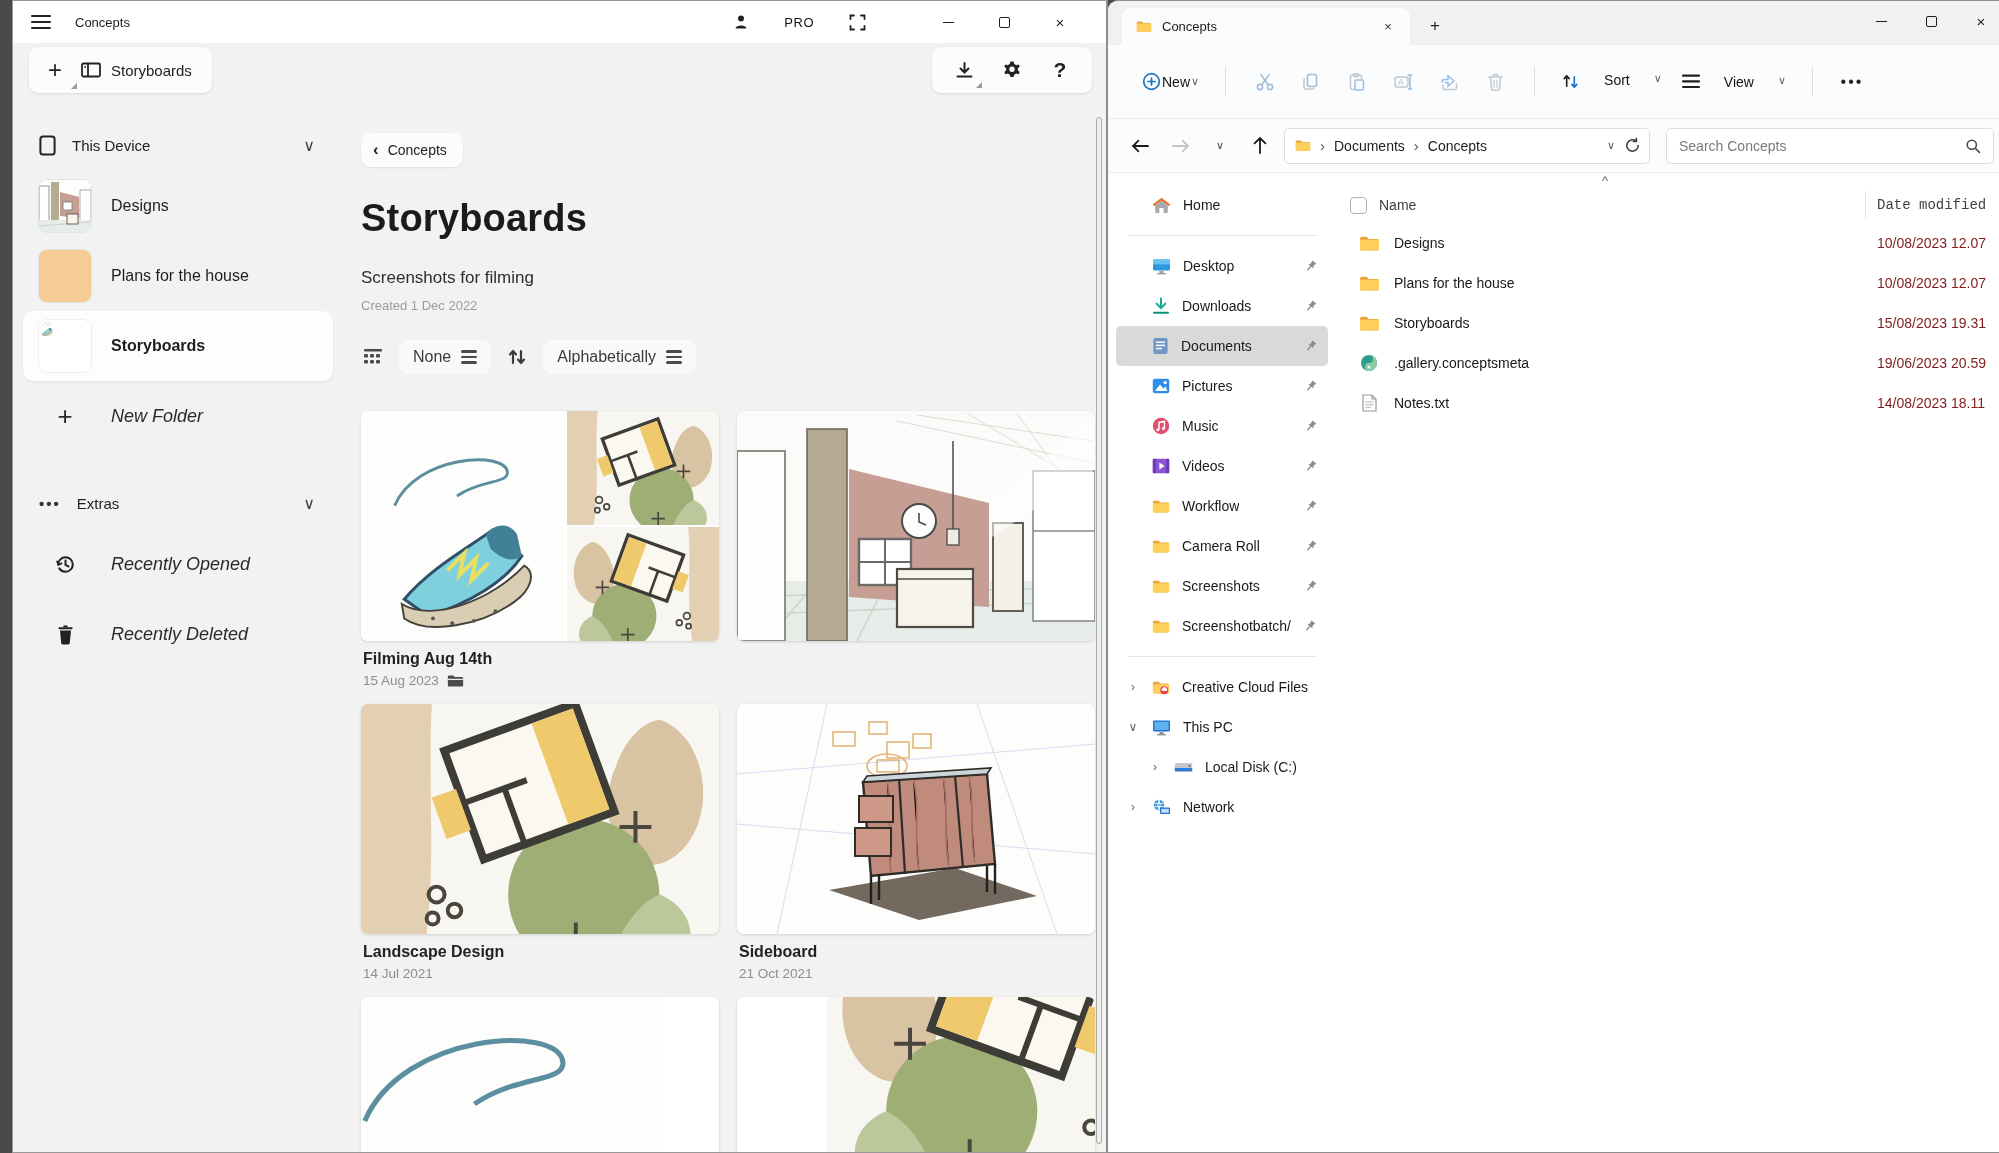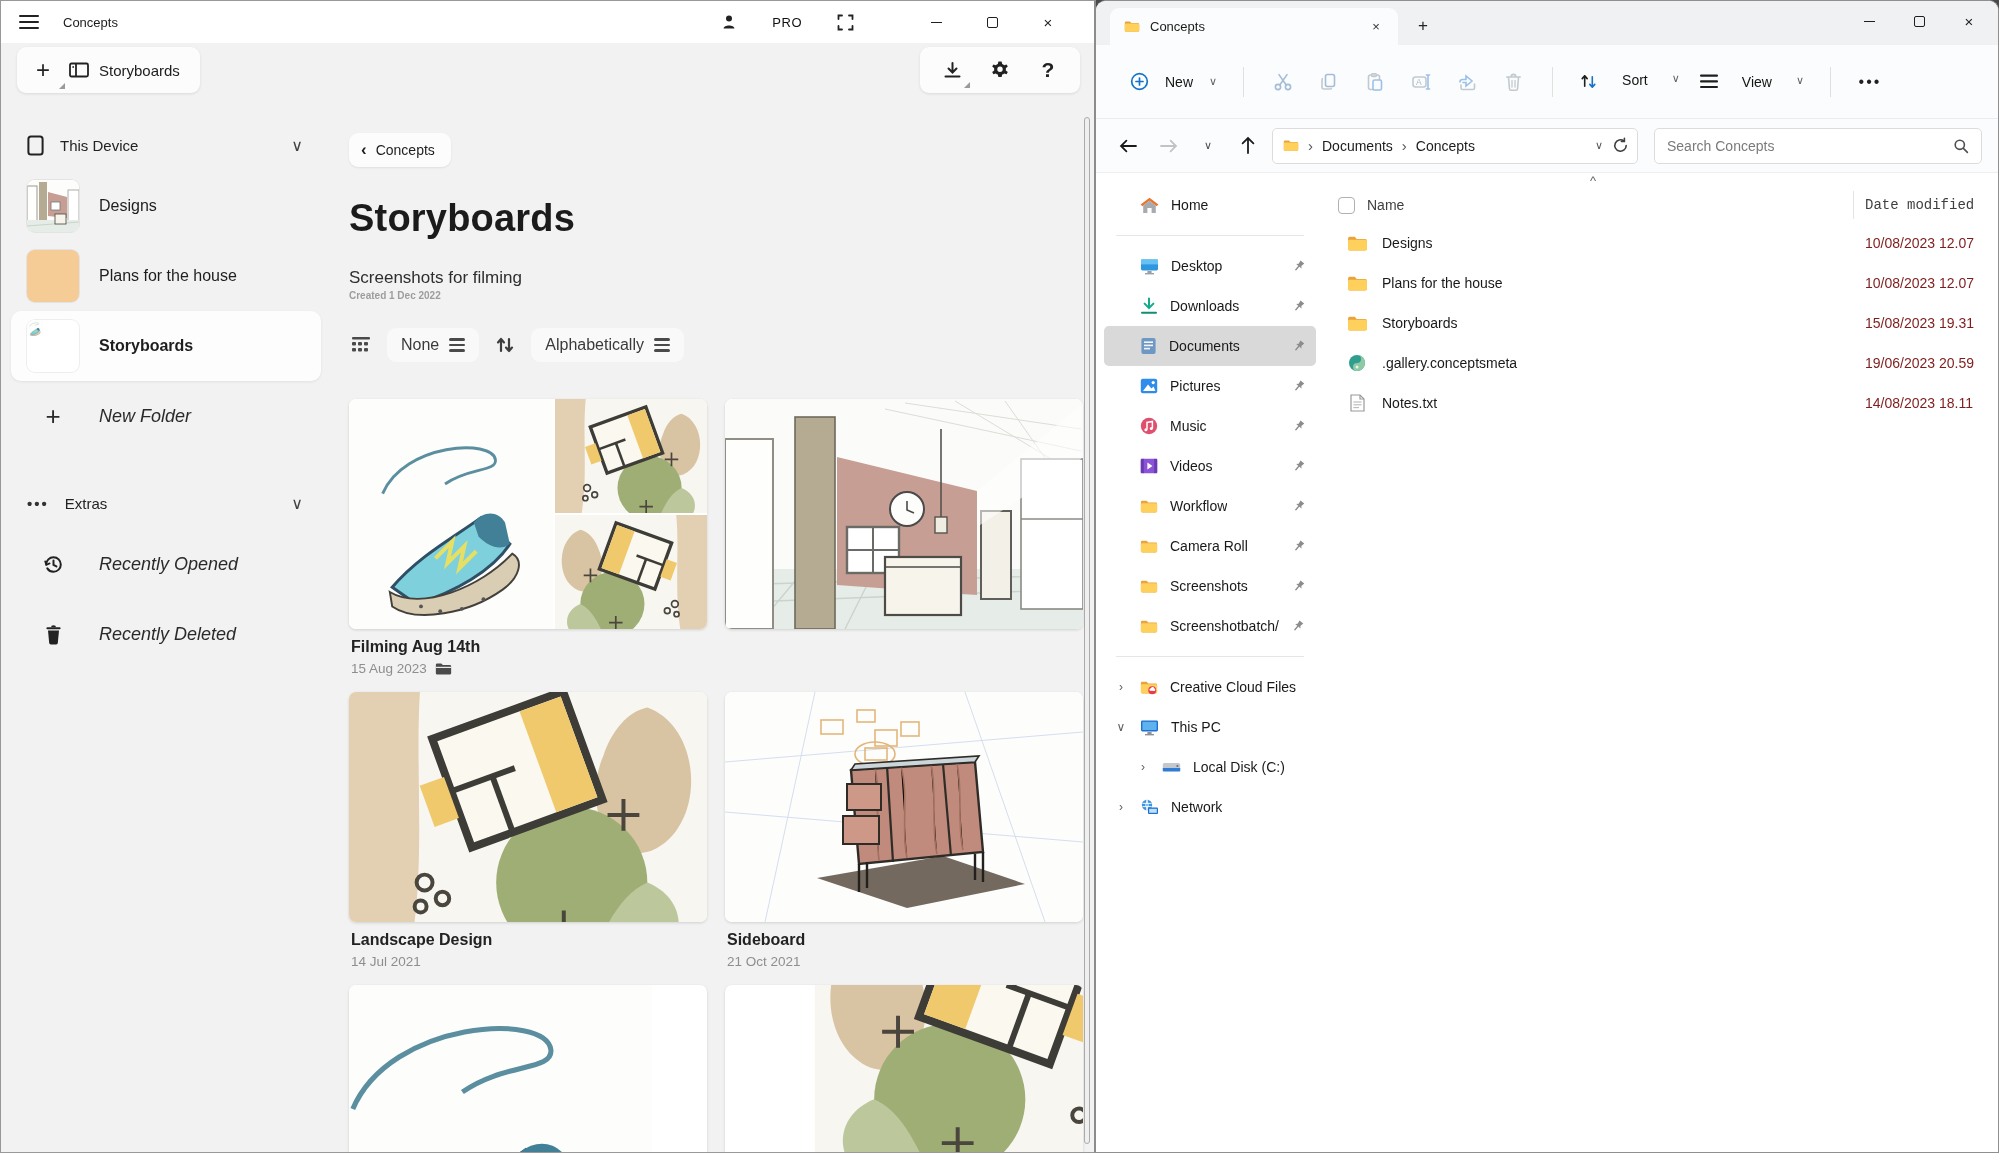--- a/index.html
+++ b/index.html
@@ -1,18 +1,18 @@
 <!DOCTYPE html>
 <html><head>
 <meta charset="utf-8">
 <style>
   * { margin:0; padding:0; box-sizing:border-box; }
   html,body { width:1999px; height:1153px; overflow:hidden; background:#4a4a4a;
               font-family:"Liberation Sans", sans-serif; }
-  .stage { display:flex; width:1757px; height:1153px; }
+  .stage { display:flex; width:1757px; height:1153px;padding-left:12px; }
 
   
   .cw { width:1096px; height:1153px; background:#f2f2f2; position:relative;
         border:1px solid #989898; border-right:2px solid #8c8c8c; overflow:hidden; flex:none; }
   .cw-titlebar { height:42px; background:#ffffff; display:flex; align-items:center; padding:0 18px; }
   .burger { width:20px; display:flex; flex-direction:column; gap:4px; cursor:pointer; }
   .burger i { display:block; height:2px; background:#222; border-radius:1px; }
   .cw-title { font-size:13px; color:#1c1c1c; margin-left:24px; }
   .cw-tb-right { margin-left:auto; display:flex; align-items:center; }
   .pro-label { font-size:13px; color:#111; letter-spacing:.5px; margin:0 26px; }
@@ -59,21 +59,21 @@
   .side-gap { height:26px; }
 
   
   .c-main { position:absolute; left:330px; top:118px; right:0; bottom:0; overflow:hidden; }
   .back-pill { display:inline-flex; align-items:center; gap:9px; background:#fcfcfc; border-radius:9px;
                padding:9px 16px 9px 12px; margin:14px 0 0 18px; font-size:14px; color:#1d1d1d;
                box-shadow:0 1px 2px rgba(0,0,0,.08); }
   .back-pill .chev { font-size:17px; font-weight:700; line-height:12px; }
   .c-h1 { font-size:38px; font-weight:800; color:#1b1b1b; margin:30px 0 0 18px; letter-spacing:.2px; }
   .c-sub { font-size:17px; color:#2e2e2e; margin:28px 0 0 18px; }
-  .c-created { font-size:10px; color:#9d9d9d; margin:2px 0 0 18px;font-weight:bold; }
+  .c-created { font-size:13px; color:#9d9d9d; margin:10px 0 0 18px; }
   .filter-row { display:flex; align-items:center; margin:26px 0 0 12px; }
   .f-iconbtn { width:36px; height:36px; display:flex; align-items:center; justify-content:center; color:#3c3c3c; }
   .f-pill { display:flex; align-items:center; gap:10px; background:#f9f9f9; border-radius:9px;
             padding:8px 14px; font-size:16px; color:#3a3a3a; margin:0 8px; }
   .bars3 { width:16px; display:flex; flex-direction:column; gap:3px; }
   .bars3 i { height:2.6px; background:#4a4a4a; border-radius:2px; }
 
   .grid { display:grid; grid-template-columns:358px 358px; column-gap:18px; row-gap:14px;
           margin:36px 0 0 18px; }
   .card .imgwrap { height:230px; border-radius:7px; overflow:hidden; background:#fff;
@@ -97,21 +97,21 @@
          align-items:center; gap:10px; padding:0 10px 0 14px; font-size:13px; color:#1b1b1b; }
   .tab .x { margin-left:auto; width:24px; height:24px; display:flex; align-items:center; justify-content:center;
             font-size:13px; color:#333; border-radius:4px; }
   .newtab { width:30px; height:30px; margin:0 0 4px 10px; display:flex; align-items:center; justify-content:center;
             font-size:17px; color:#222; }
   .ew-controls { position:absolute; right:4px; top:0; height:40px; display:flex; }
   .ew-controls .win-btn { width:50px; height:40px; color:#222; }
 
   .etoolbar { height:74px; background:#fbfcfd; border-bottom:1px solid #ececec; display:flex;
               align-items:center; padding:0 12px 0 24px; flex:none; }
-  .tb-new { display:flex; align-items:center; gap:16px; font-size:14px; color:#141414; padding:8px 10px;
+  .tb-new { display:flex; align-items:center; gap:1px; font-size:14px; color:#141414; padding:8px 10px;
             border-radius:5px; }
   .tb-new .chev, .tb-chev { font-size:11px; color:#5f5f5f; }
   .vdiv { width:1px; height:30px; background:#e0e0e0; margin:0 16px; }
   .e-icon { width:46px; height:40px; display:flex; align-items:center; justify-content:center; border-radius:5px; }
   .tb-group { display:flex; gap:24px; font-size:14px; color:#141414; padding:8px 10px; }
   .more-dots { font-size:16px; color:#222; letter-spacing:2px; }
 
   .addrrow { height:54px; background:#fbfcfd; border-bottom:1px solid #eeeeee; display:flex;
              align-items:center; padding:0 16px 0 12px; flex:none; }
   .nav-arrow { width:40px; height:38px; display:flex; align-items:center; justify-content:center; }

